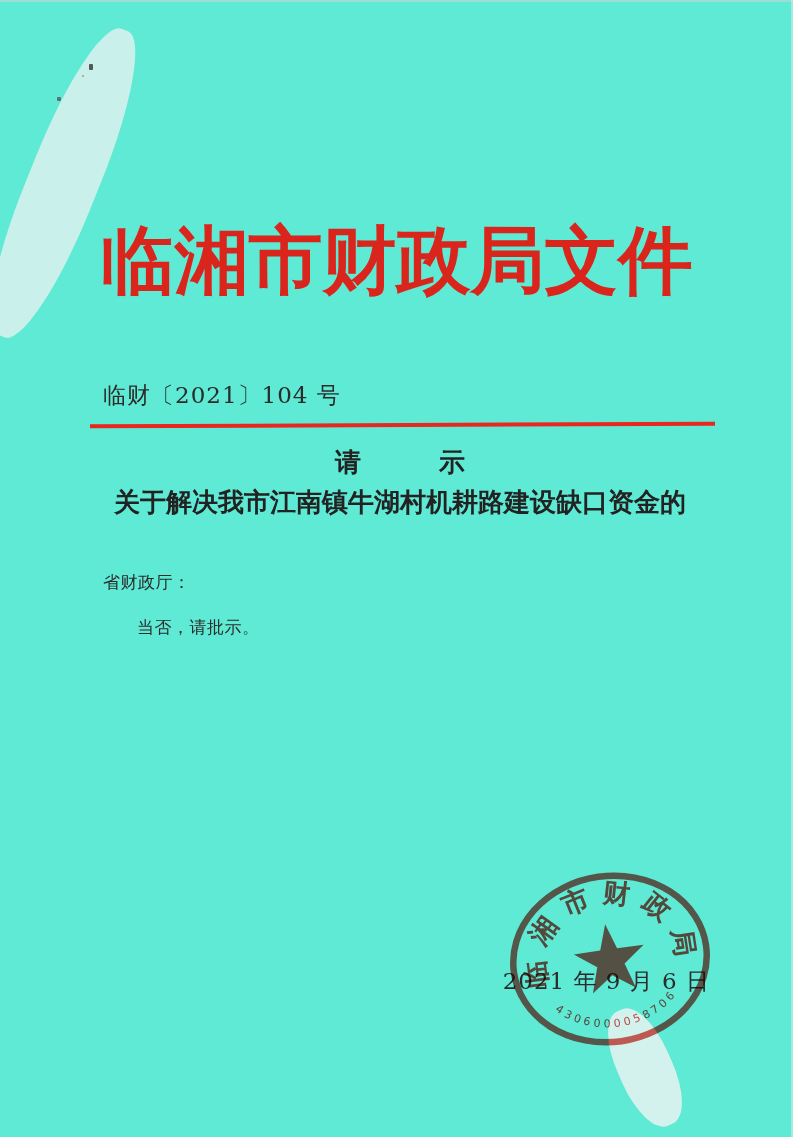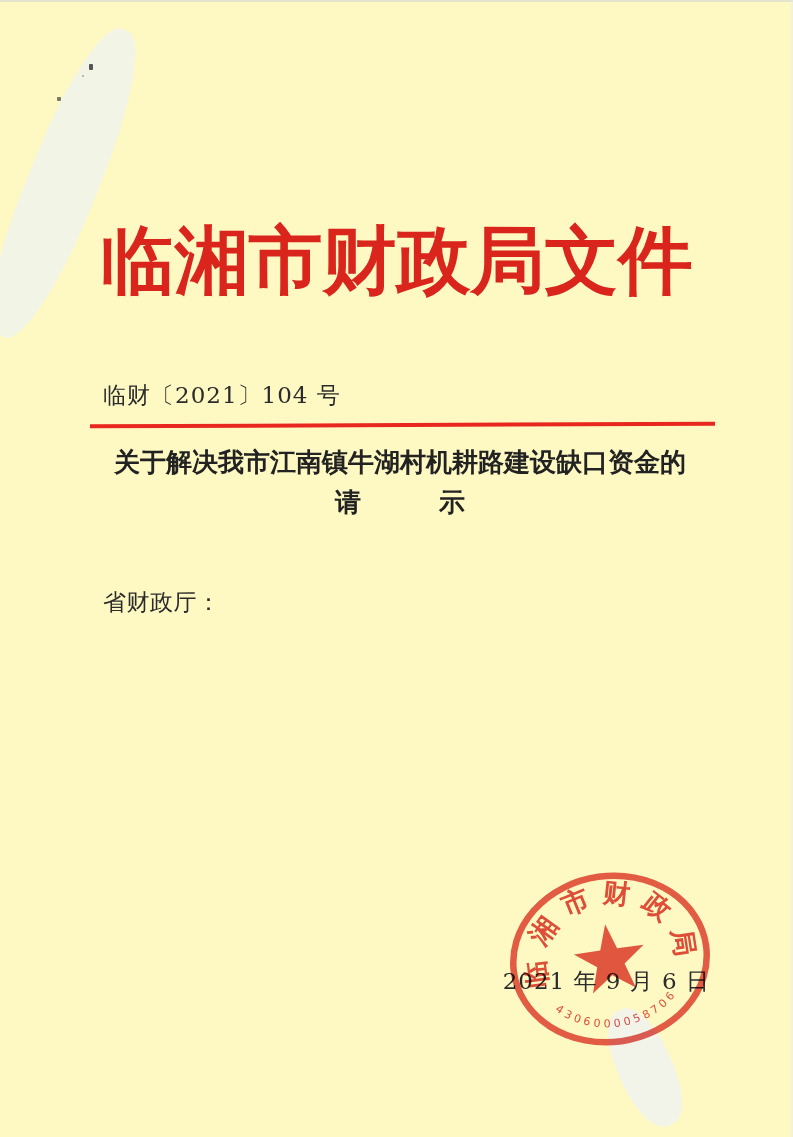--- a/index.html
+++ b/index.html
@@ -1,19 +1,19 @@
 <!DOCTYPE html>
 <html><head>
 <meta charset="utf-8">
 <style>
   html,body{margin:0;padding:0;background:#ffffff;}
   .page{
     position:relative;
     width:793px;height:1137px;
-    background:#fef9c3;
+    background:#5eead4;
     overflow:hidden;
     font-family:"DejaVu Serif","Liberation Serif",serif;
     color:#2b2b2b;
   }
   
   .edge-top{position:absolute;top:0;left:0;width:100%;height:2px;background:#cfd4d4;opacity:.55;}
   .edge-right{position:absolute;top:0;right:0;width:2px;height:100%;background:#e7eaea;opacity:.5;}
   .smudge-tl{position:absolute;left:28px;top:18px;width:70px;height:330px;background:#eef1f1;opacity:.75;transform:rotate(22deg);border-radius:45%;}
   .smudge-br{position:absolute;left:618px;top:1005px;width:54px;height:125px;background:#f0f3f3;opacity:.8;transform:rotate(-24deg);border-radius:45%;}
   .speck{position:absolute;background:#565656;border-radius:1px;}
@@ -39,22 +39,22 @@
     position:absolute;top:423px;left:90px;width:625px;height:4px;
     background:#e8271e;transform:rotate(-0.25deg);
   }
   .doc-title{
     position:absolute;top:442px;left:95px;width:610px;
     text-align:center;font-weight:bold;
     font-size:26px;line-height:40px;
     color:#222;
   }
   .doc-body{
-    position:absolute;top:580px;left:103px;width:602px;
-    font-size:23px;line-height:44.5px;
+    position:absolute;top:560px;left:103px;width:602px;
+    font-size:17px;line-height:44.5px;
     letter-spacing:0.5px;
     text-align:justify;
   }
   .doc-body p{margin:0;}
   .indent{text-indent:2em;}
   .date-line{
     position:absolute;top:966px;right:83px;
     font-size:23px;letter-spacing:1px;
     white-space:nowrap;
     z-index:2;
@@ -84,26 +84,27 @@
 
   <div class="doc-header">临湘市财政局文件</div>
 
   <div class="meta-row">
     <span>临财〔2021〕104 号</span>
   </div>
 
   <div class="red-rule"></div>
 
   <div class="doc-title">
+    <div>请　　　示</div>
     <div>关于解决我市江南镇牛湖村机耕路建设缺口资金的</div>
-    <div>请　　　示</div>
   </div>
 
   <div class="doc-body">
     <p>省财政厅：</p>
+    <p class="indent">当否，请批示。</p>
   </div>
 
   <div class="date-line">2021 年 9 月 6 日</div>
 
   <div class="seal-wrap">
     <svg viewBox="0 0 206 178" xmlns="http://www.w3.org/2000/svg">
       <ellipse cx="103" cy="89" rx="97" ry="83" fill="none" stroke="#dd4038" stroke-width="6.5" opacity="0.92"></ellipse>
       <path id="sealTopArc" d="M 39.9 105.4 A 66 56 0 1 1 166.1 105.4" fill="none"></path>
       <path id="sealBottomArc" d="M 35.9 126.1 A 80 68 0 0 0 170.1 126.1" fill="none"></path>
       <text font-size="27" font-weight="bold" fill="#dd4038" text-anchor="middle" letter-spacing="11" font-family="DejaVu Serif, Liberation Serif, serif">

